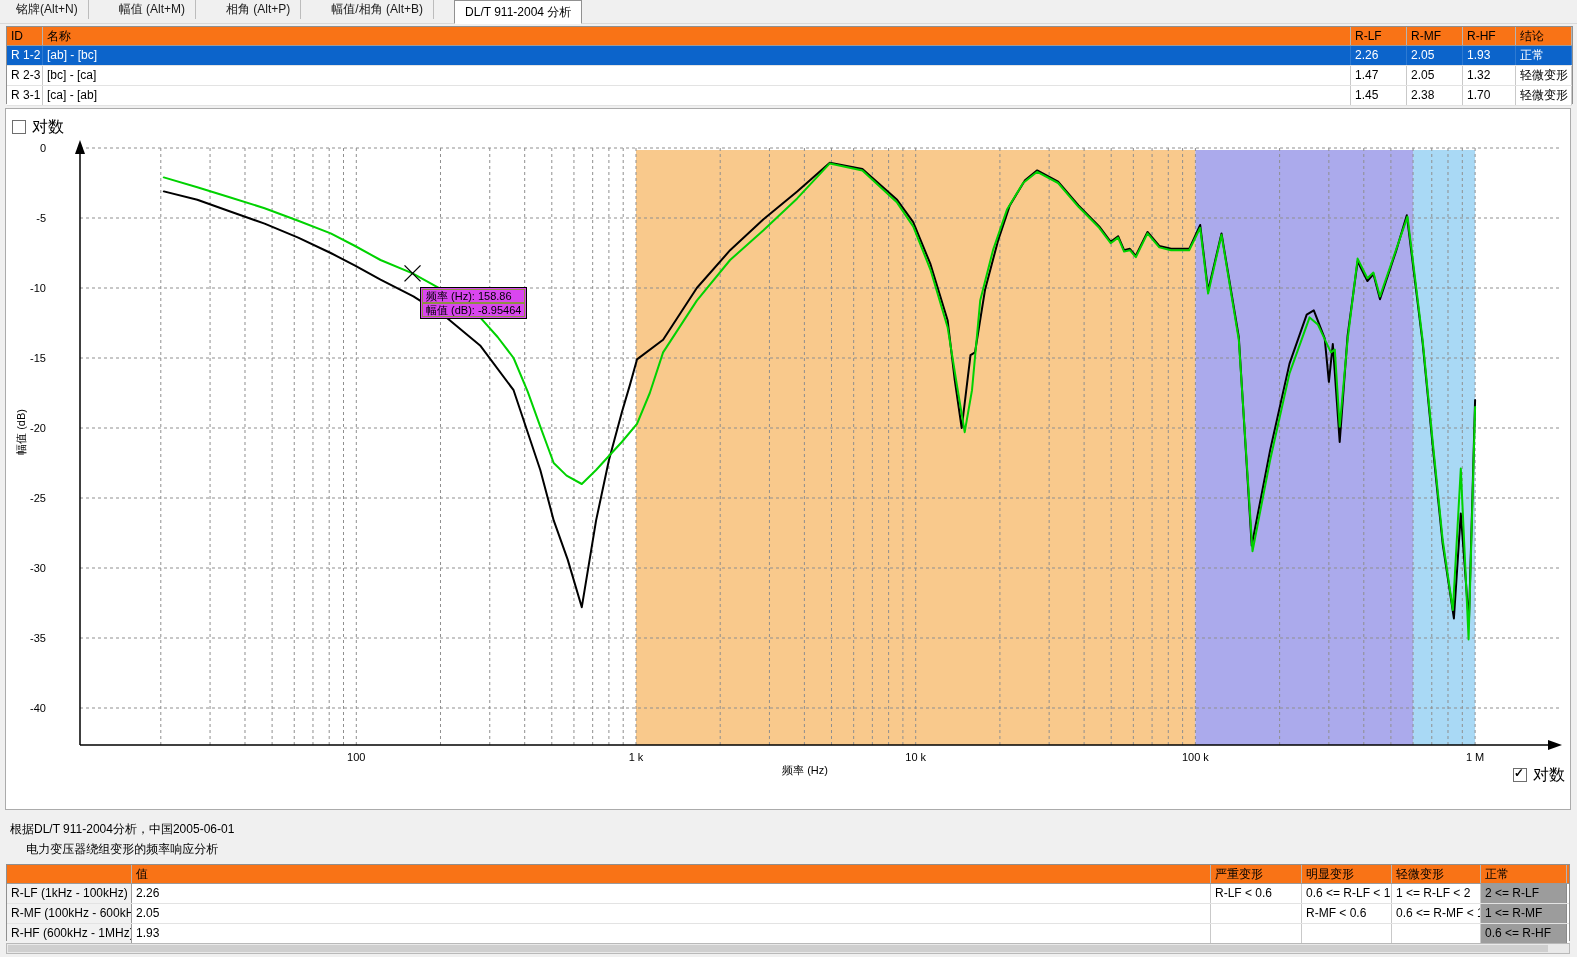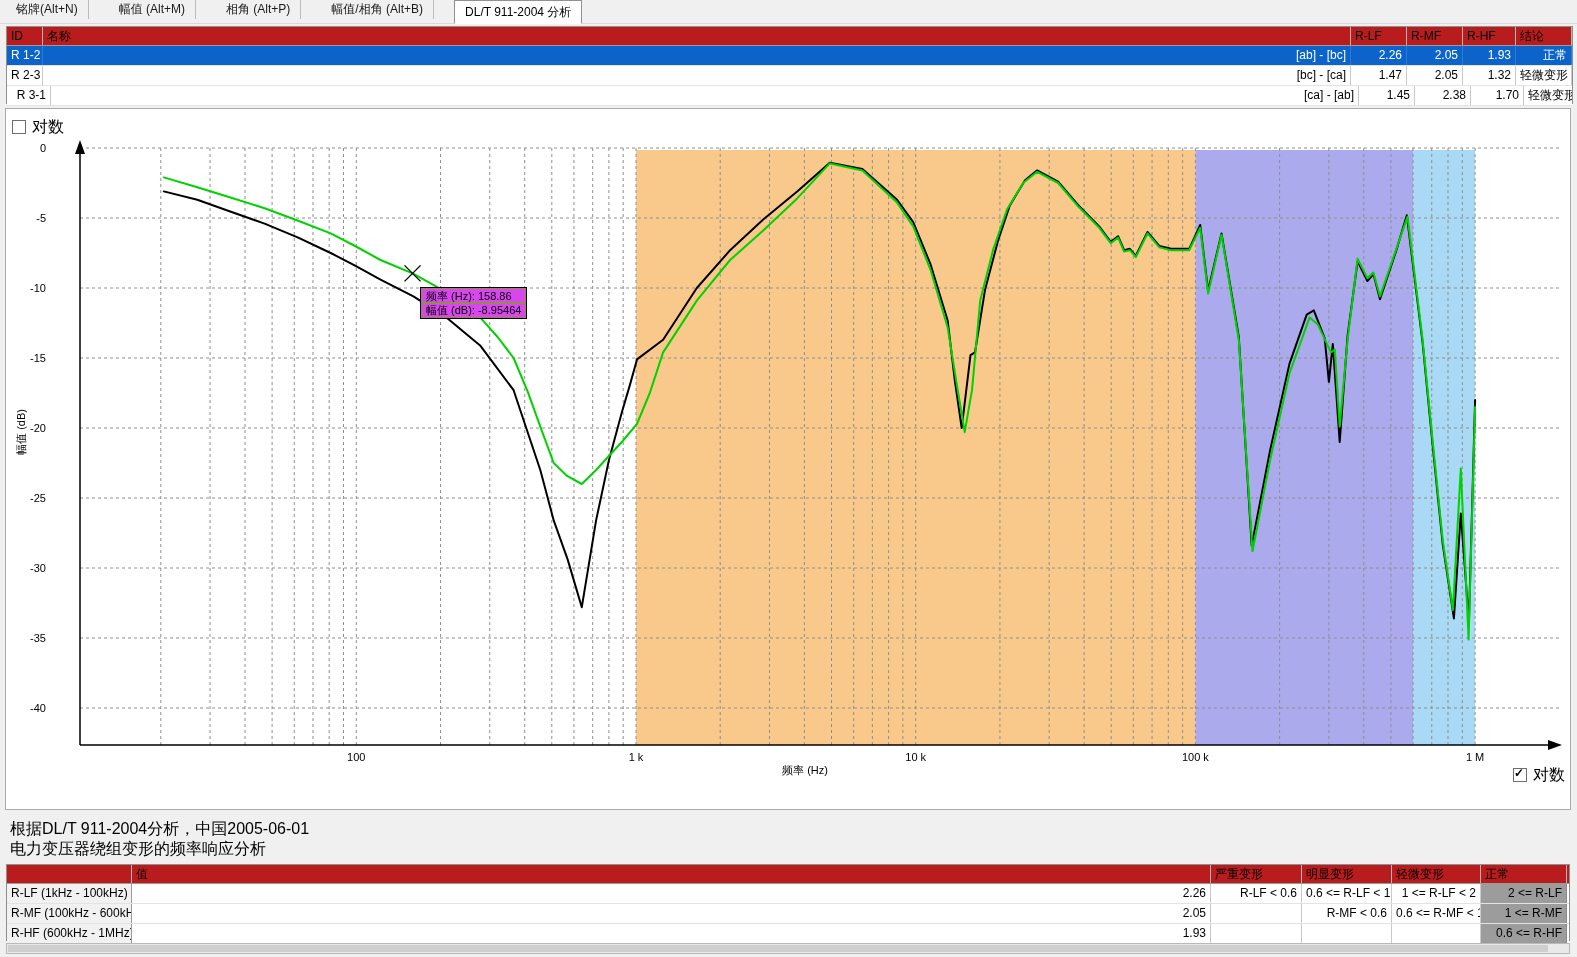--- a/index.html
+++ b/index.html
@@ -7,41 +7,41 @@
     position:relative;width:1577px;height:957px;overflow:hidden;
     background:#F0F0F0;font-family:"Liberation Sans",sans-serif;font-size:12px;color:#000;
   }
   
   #tabbar{position:absolute;left:0;top:0;width:1577px;height:24px;display:flex;padding-left:6px;box-sizing:border-box;border-bottom:1px solid #d9d9d9;gap:20px;}
   .tab{height:19px;line-height:19px;padding:0 10px;color:#1a1a1a;border-right:1px solid #bcbcbc;cursor:default;white-space:nowrap;}
   .tab.active{background:#fff;border:1px solid #919191;border-bottom:1px solid #fff;height:22px;line-height:22px;color:#000;}
   
   .grid{position:absolute;background:#fff;border:1px solid #8f8f8f;box-sizing:content-box;}
   .g-row{display:flex;height:19px;line-height:19px;overflow:hidden;}
-  .g-row.header{height:18px;line-height:18px;background:#b91c1c;border-bottom:1px solid #9a9a9a;}
+  .g-row.header{height:18px;line-height:18px;background:#f97316;border-bottom:1px solid #9a9a9a;}
   .g-cell{padding:0 4px;border-right:1px solid #c9c9c9;box-sizing:border-box;white-space:nowrap;overflow:hidden;flex:0 0 auto;}
   .g-row.header .g-cell{border-right:1px solid #b4b4b4;}
-  .g-row.body{border-bottom:1px solid #e3e3e3;background:#fff;text-align:right;}
+  .g-row.body{border-bottom:1px solid #e3e3e3;background:#fff;}
   .g-row.selected{background:#0C64CB;color:#fff;}
   .g-cell.lblcell{background:#F1F1F1;border-right:1px solid #9a9a9a;}
   .g-cell.normcell{background:#9C9C9C;border-right:1px solid #8a8a8a;}
   .g-row.selected .g-cell{border-right-color:#2e7ad2;}
   
   #chart-panel{position:absolute;left:5px;top:108px;width:1566px;height:702px;background:#fff;border:1px solid #ababab;box-sizing:border-box;}
   #plot{position:absolute;left:5px;top:108px;}
   .checkbox{position:absolute;display:flex;align-items:center;gap:6px;height:14px;}
   .cb-box{width:12px;height:12px;background:#fff;border:1px solid #6e6e6e;position:relative;flex:0 0 auto;}
   .cb-box.checked::after{content:"✓";position:absolute;left:0px;top:-3px;font-size:12px;font-weight:bold;color:#000;}
   .cb-label{font-size:16px;color:#000;}
   
   #tooltip{position:absolute;left:420px;top:287px;background:#d946ef;border:1px solid #000;padding:1px;z-index:5;}
   .tip-line{border:1px solid #8f8f45;padding:0 3px;height:12px;line-height:12px;font-size:11px;white-space:nowrap;}
   .tip-line + .tip-line{margin-top:0px;}
   
-  #notes{position:absolute;left:10px;top:819px;line-height:20px;font-size:16px;}
+  #notes{position:absolute;left:10px;top:819px;line-height:20px;font-size:12px;text-align:center;}
   
   #hscroll{position:absolute;left:6px;top:943px;width:1564px;height:11px;background:#E9E9E9;border:1px solid #b9b9b9;box-sizing:border-box;}
   #hscroll .thumb{position:absolute;left:1px;top:1px;height:7px;width:1540px;background:#cfcfcf;}
 </style>
 </head>
 <body>
 
 <div id="tabbar">
     <div class="tab">铭牌(Alt+N)</div>
     <div class="tab">幅值 (Alt+M)</div>
@@ -69,21 +69,21 @@
     </div>
     <div class="g-row body">
       <div class="g-cell" style="width:36px">R 2-3</div>
       <div class="g-cell" style="width:1308px">[bc] - [ca]</div>
       <div class="g-cell" style="width:56px">1.47</div>
       <div class="g-cell" style="width:56px">2.05</div>
       <div class="g-cell" style="width:53px">1.32</div>
       <div class="g-cell" style="width:56px">轻微变形</div>
     </div>
     <div class="g-row body">
-      <div class="g-cell" style="width:44px">R 3-1</div>
+      <div class="g-cell" style="width:36px">R 3-1</div>
       <div class="g-cell" style="width:1308px">[ca] - [ab]</div>
       <div class="g-cell" style="width:56px">1.45</div>
       <div class="g-cell" style="width:56px">2.38</div>
       <div class="g-cell" style="width:53px">1.70</div>
       <div class="g-cell" style="width:56px">轻微变形</div>
     </div>
   </div>
 
 <div id="chart-panel"></div>
 <svg id="plot" width="1566" height="702" viewBox="5 108 1566 702">

